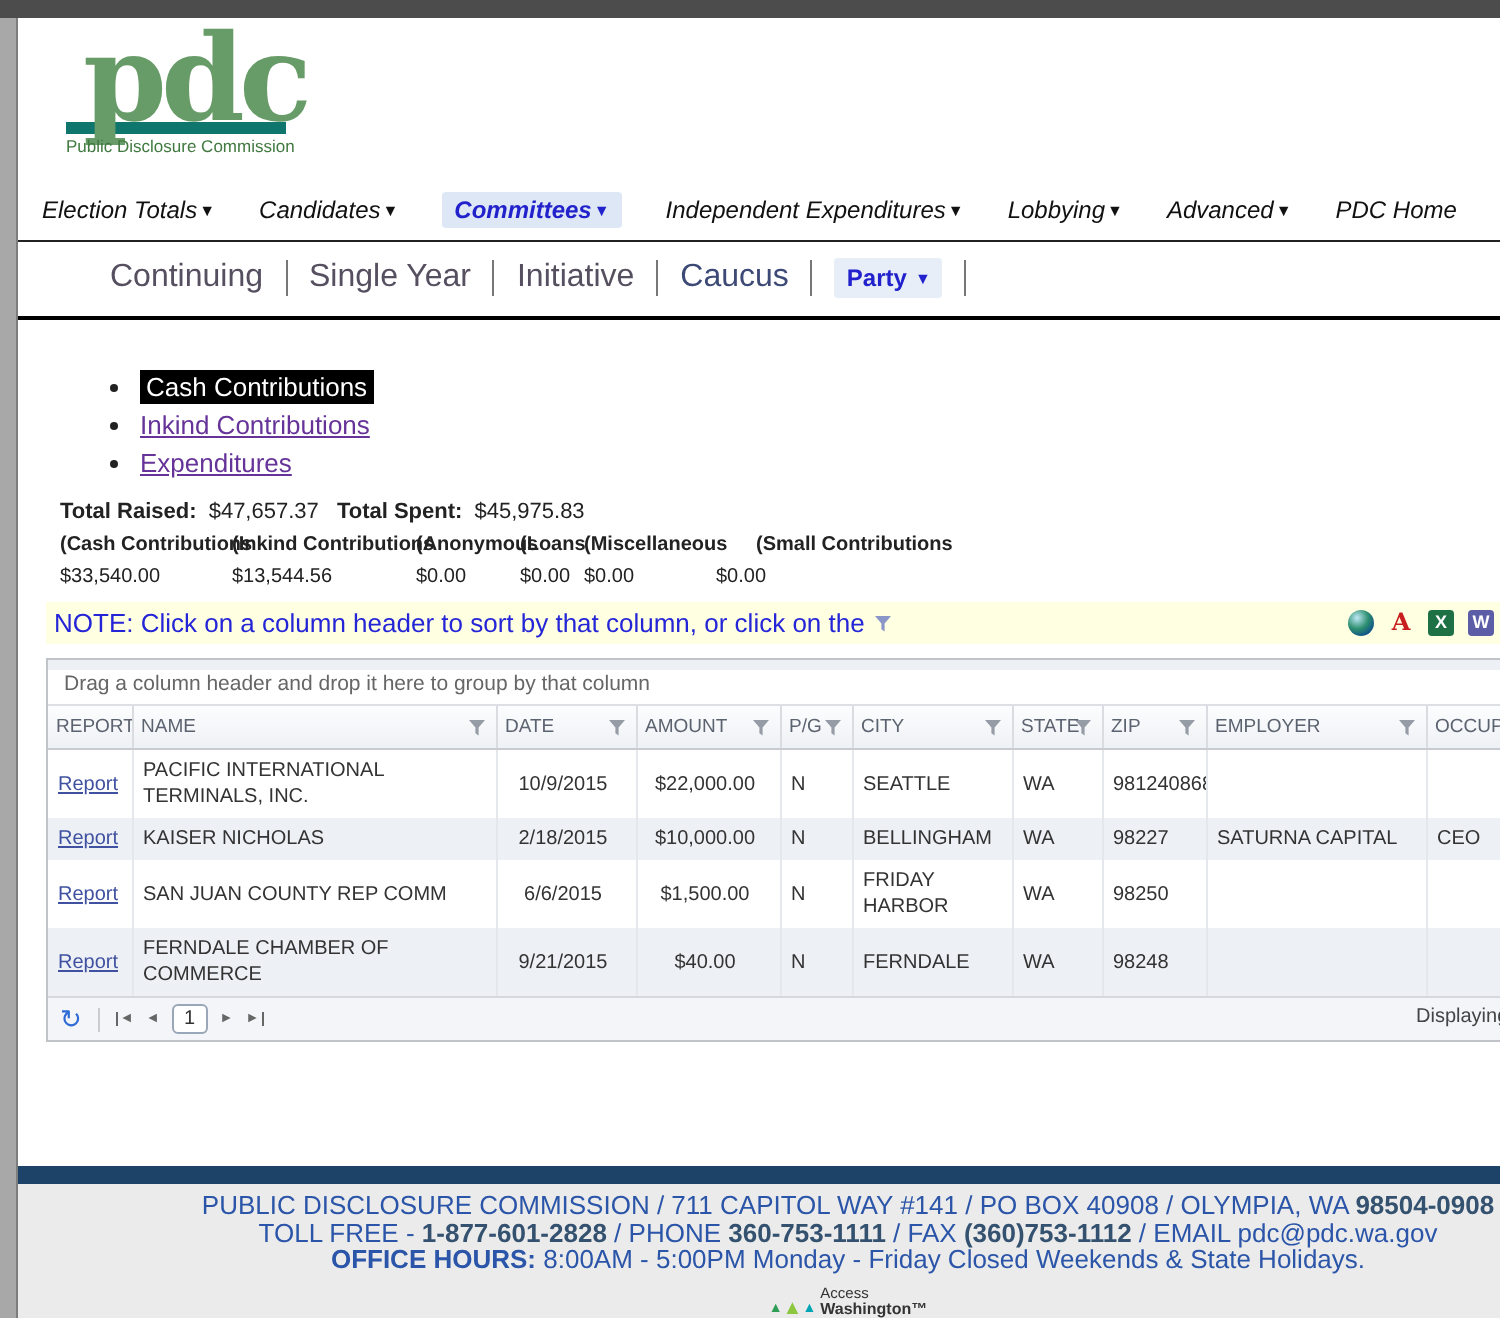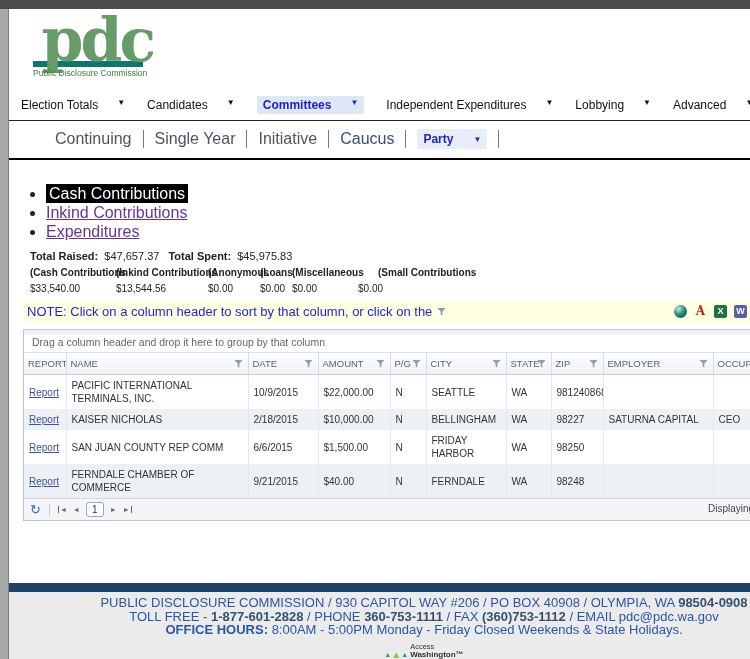--- a/index.html
+++ b/index.html
@@ -22,40 +22,40 @@
   .logo-sub{
     font-size:8.5px;color:#417a41;border-top:6px solid #0f766e;
     padding-top:1px;margin-top:1px;width:110px;white-space:nowrap;
   }
   
   .topnav{
     display:flex;align-items:center;gap:22px;
     margin-top:13px;padding:5px 0 6px 12px;font-size:12px;color:#111;
     border-bottom:1px solid #222;
   }
-  .nav-item{display:flex;gap:19px;cursor:pointer;white-space:nowrap;}
+  .nav-item{display:flex;align-items:center;gap:1px;cursor:pointer;white-space:nowrap;font-style:italic;}
   .nav-item .arrow{font-size:8px;color:#111;}
   .nav-item.active{background:#dde7f6;padding:2px 6px;border-radius:2px;}
   .nav-item.active .lbl,.nav-item.active .arrow{color:#2222cc;font-weight:bold;}
   
   .subtabs{
     display:flex;align-items:center;
     padding:8px 0 9px 46px;border-bottom:2px solid #000;
   }
   .subtab{font-size:16px;color:#554f60;cursor:pointer;white-space:nowrap;}
   .subtab.caucus{color:#3d4a75;}
   .tab-sep{width:1px;height:18px;background:#777;margin:0 11px;}
   .party-tab{
-    display:flex;align-items:center;gap:20px;font-size:12px;font-weight:bold;color:#2222cc;
+    display:flex;align-items:center;gap:4px;font-size:12px;font-weight:bold;color:#2222cc;
     background:#e8eef8;padding:3px 6px;border-radius:2px;cursor:pointer;
   }
   .party-tab .arrow{font-size:8px;}
   
   .quicklinks{margin:24px 0 0 20px;padding-left:17px;list-style:disc;color:#222;}
-  .quicklinks li{font-size:16px;line-height:19px;}
+  .quicklinks li{font-size:13px;line-height:19px;margin-left:24px;}
   .quicklinks a{color:#663399;text-decoration:underline;cursor:pointer;}
   .quicklinks a.selected{background:#000;color:#fff;text-decoration:none;padding:1px 3px;}
   
   .heading-row{position:relative;margin-top:16px;padding-left:21px;height:20px;}
   .page-title{font-size:13.5px;font-weight:bold;color:#111;}
   .pill{
     position:absolute;top:-2px;height:18px;line-height:16px;
     border:1px solid #8a8a8a;border-radius:9px;
     background:linear-gradient(#ffffff,#d6d6d6);
     font-size:10px;color:#333;padding:0 12px;cursor:pointer;
@@ -99,21 +99,21 @@
     font-weight:normal;font-size:9.5px;color:#5c6370;text-align:left;
     padding:5px 4px;cursor:pointer;position:relative;white-space:nowrap;overflow:hidden;
   }
   .gridtbl th:first-child,.gridtbl td:first-child{border-left:none;}
   .gridtbl th .funnel{float:right;margin-top:0;cursor:pointer;}
   .gridtbl td{
     border-left:1px solid #e4e7eb;font-size:10px;color:#333;
     padding:4px 5px;line-height:1.3;vertical-align:middle;overflow:hidden;
   }
   .gridtbl tr.alt{background:#edf1f6;}
-  .gridtbl td.r{text-align:left;padding-right:8px;margin-left:16px;}
+  .gridtbl td.r{text-align:center;padding-right:8px;margin-left:16px;}
   .gridtbl td a.rep{color:#3f51a0;text-decoration:underline;cursor:pointer;}
   
   .pager{
     position:relative;display:flex;align-items:center;gap:6px;
     background:#f3f5f8;border-top:1px solid #d5d9de;
     padding:2px 6px;height:17px;font-size:10px;color:#444;width:767px;
   }
   .refresh{color:#2e6bd6;font-size:13px;line-height:13px;cursor:pointer;}
   .pg-sep{width:1px;height:12px;background:#c9cdd3;margin:0 2px;}
   .pg-btn{display:flex;align-items:center;color:#666;font-size:7px;cursor:pointer;gap:1px;}
@@ -367,21 +367,21 @@
       <span class="pg-num">1</span>
       <span class="pg-btn">►</span>
       <span class="pg-btn">►<span class="bar"></span></span>
       <span class="pg-status">Displaying</span>
     </div>
   </div>
 
   <div class="footer">
     <div class="footer-bar"></div>
     <div class="footer-body">
-      <div class="fl" id="fline0"><span>PUBLIC DISCLOSURE COMMISSION  /  930 CAPITOL WAY #206  /  PO BOX 40908  /  OLYMPIA, WA </span><span class="bolddark">98504-0908</span></div>
+      <div class="fl" id="fline0"><span>PUBLIC DISCLOSURE COMMISSION  /  711 CAPITOL WAY #141  /  PO BOX 40908  /  OLYMPIA, WA </span><span class="bolddark">98504-0908</span></div>
       <div class="fl" id="fline1"><span>TOLL FREE - </span><span class="bolddark">1-877-601-2828</span><span>  /  PHONE </span><span class="bolddark">360-753-1111</span><span>  /  FAX </span><span class="bolddark">(360)753-1112</span><span> /  EMAIL </span><span>pdc@pdc.wa.gov</span></div>
       <div class="fl" id="fline2"><span class="bold">OFFICE HOURS:</span><span> 8:00AM - 5:00PM Monday - Friday  Closed Weekends &amp; State Holidays.</span></div>
       <div class="access">
         <span class="tris">
           <span class="t1">▲</span>
             <span class="t2">▲</span>
             <span class="t3">▲</span>
         </span>
         <span class="access-text">
           <span class="access-l1">Access</span>

